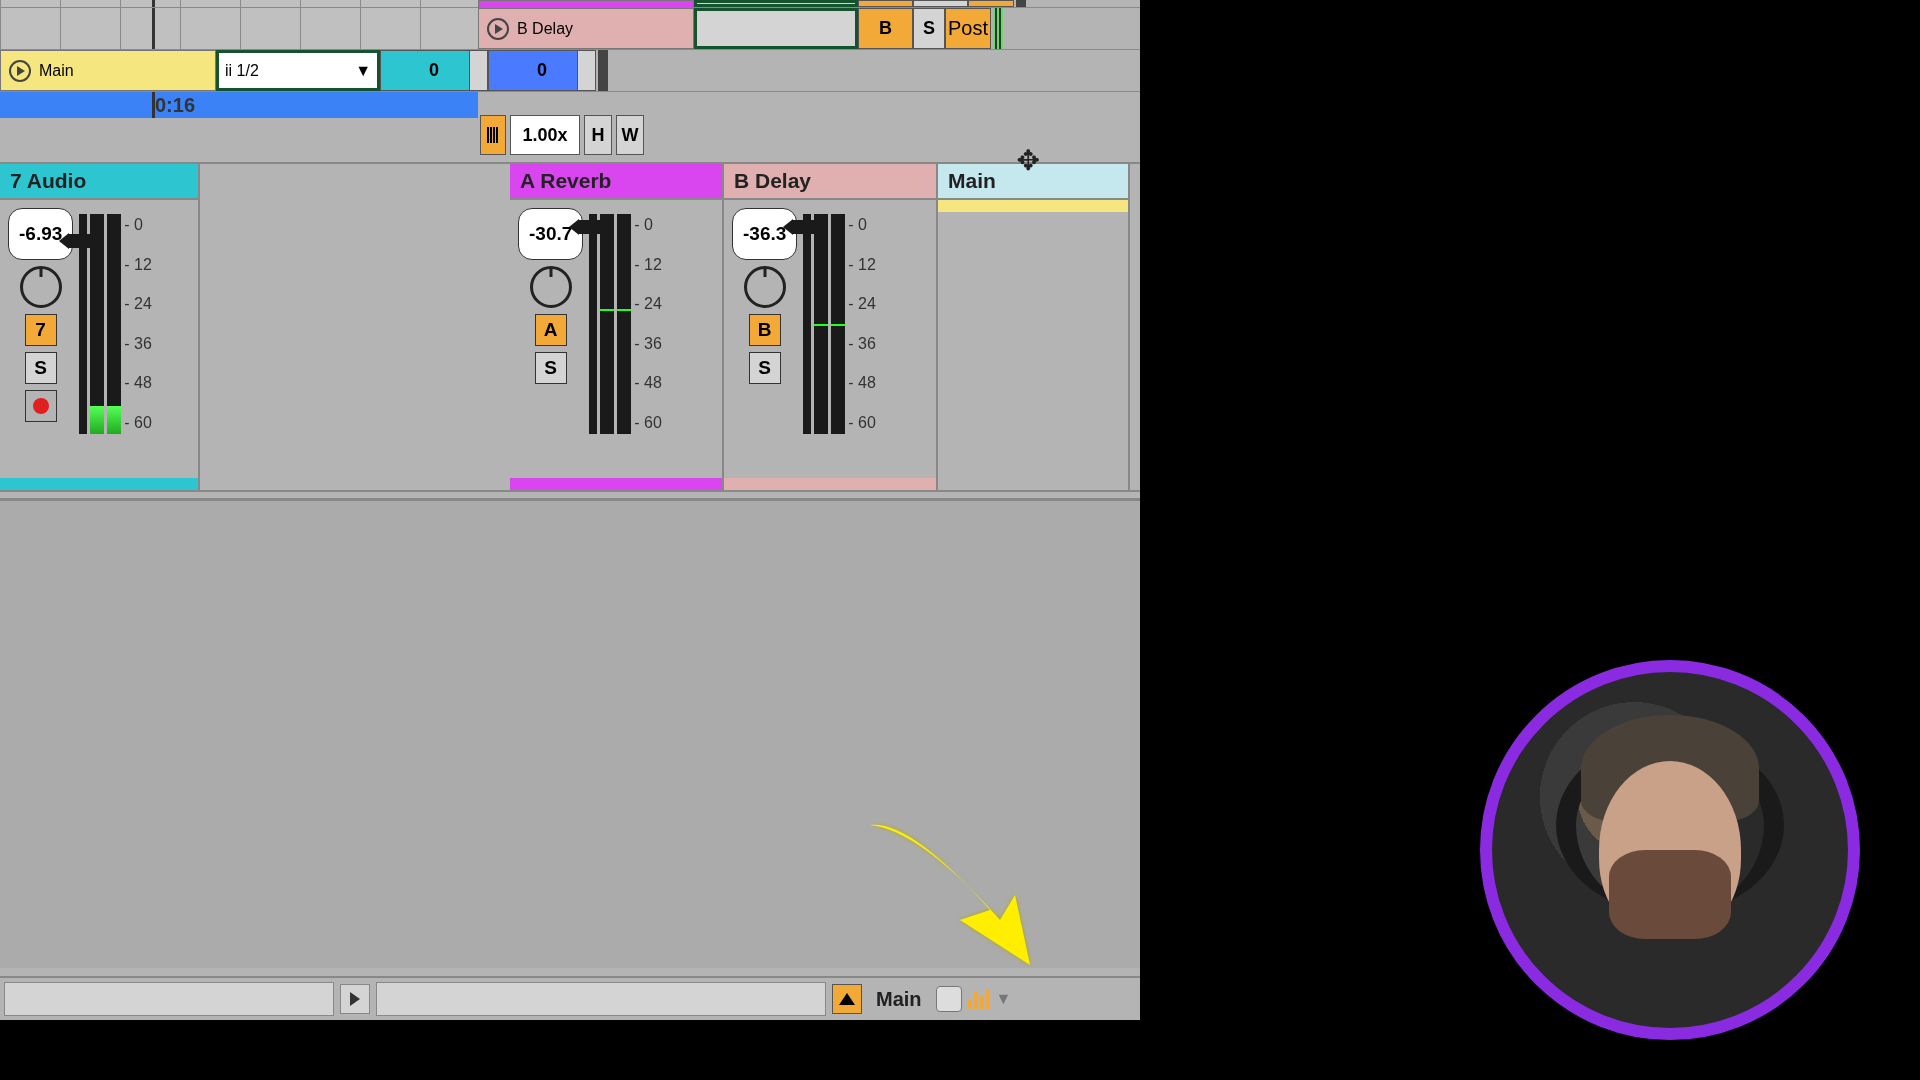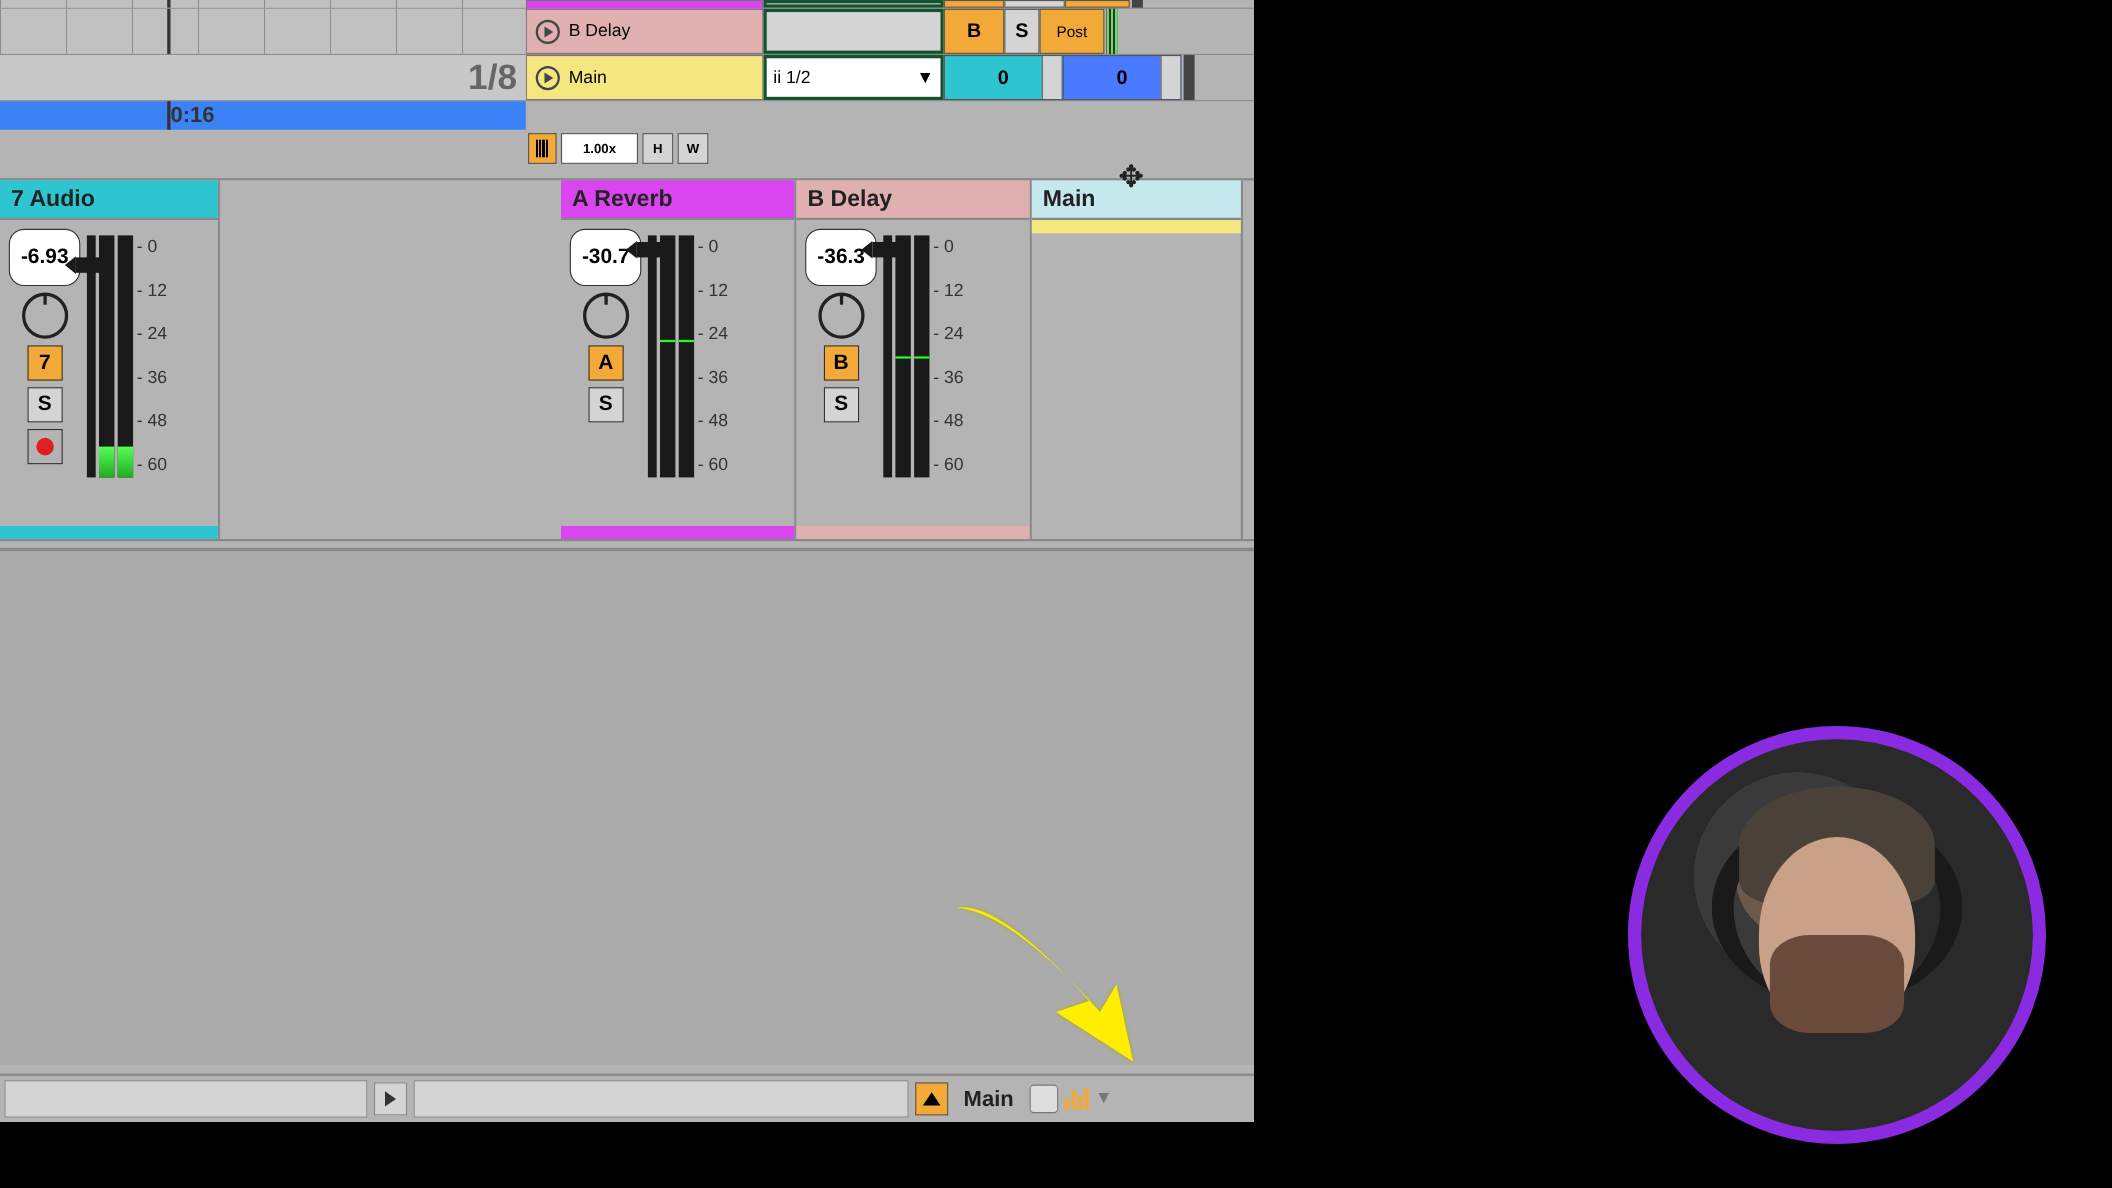--- a/index.html
+++ b/index.html
@@ -10,37 +10,37 @@
 .track-rows{position:absolute;left:0;top:0;right:0}
 .trow{display:flex;height:42px;border-bottom:1px solid #8a8a8a}
 .tr-left{width:478px;background:#c0c0c0;position:relative}
 .tr-grid{position:absolute;inset:0;background-image:linear-gradient(to right,#8a8a8a 1px,transparent 1px);background-size:60px 100%}
 .tr-vline{position:absolute;left:152px;top:0;bottom:0;width:3px;background:#333}
 .tr-name{display:flex;align-items:center;gap:8px;width:216px;padding:6px 8px;border:1px solid #777}
 .tr-name .play{width:22px;height:22px;border:2px solid #444;border-radius:50%;display:flex;align-items:center;justify-content:center}
 .tr-name .play::before{content:"";border-left:8px solid #444;border-top:5px solid transparent;border-bottom:5px solid transparent;margin-left:2px}
 .tr-clip{width:164px;border:3px solid #14532d;background:#d4d4d4}
 .tr-send{width:55px;border:1px solid #555;display:flex;align-items:center;justify-content:center;font-weight:bold;font-size:18px}
-.tr-val{width:59px;border:1px solid #555;display:flex;align-items:center;justify-content:center;font-size:14px;position:relative}
+.tr-val{width:46px;border:1px solid #555;display:flex;align-items:center;justify-content:center;font-size:20px;position:relative}
 .tr-end{width:10px;background:#444;margin-left:2px}
 
 .c-orange{background:#f3a938;color:#000}
 .c-blue{background:#4a7aff;color:#000}
 .c-cyan{background:#2dc5d0;color:#000}
 .c-yellow{background:#f5e67f}
 .c-tan{background:#d946ef}
 .c-pink{background:#e0b0b0}
 .c-lightblue{background:#c5e8ef}
 
 .loc-row{height:26px;display:flex}
 .loc-left{width:478px;position:relative;background:#3b82f6}
 .loc-label{position:absolute;left:155px;top:2px;font-size:20px;color:#333;font-weight:bold}
 
 .tool-row{height:34px;display:flex;align-items:center;padding-left:480px;gap:4px}
-.tool-btn{height:28px;border:1px solid #555;display:flex;align-items:center;justify-content:center;font-size:12px;font-weight:bold;padding:0 6px}
+.tool-btn{height:40px;border:1px solid #555;display:flex;align-items:center;justify-content:center;font-size:18px;font-weight:bold;padding:0 6px}
 .wave-ic{background:#f3a938;width:26px}
 .wave-ic::before{content:"";width:16px;height:16px;background-image:repeating-linear-gradient(to right,#000 0 2px,transparent 2px 3px)}
 
 .speed{background:#fff;width:70px}
 
 
 .mixer{position:absolute;left:0;top:162px;right:0;height:330px;display:flex;border-top:2px solid #888;border-bottom:2px solid #888}
 .mx-gap{background:#b4b4b4}
 .mx-ch{display:flex;flex-direction:column;border-right:2px solid #888}
 .mx-title{height:36px;display:flex;align-items:center;padding:0 10px;font-size:21px;font-weight:bold;color:#222;border-bottom:2px solid #888}
@@ -121,23 +121,20 @@
         <span>B Delay</span>
       </div>
       <div class="tr-clip"></div>
       <div class="tr-send c-orange">B</div>
       <div class="tr-send" style="background:#d4d4d4;width:32px">S</div>
       <div class="tr-val c-orange">Post</div>
       <div class="tr-end" style="background-image:repeating-linear-gradient(to right,#6d6 0 2px,#333 2px 4px)"></div>
     </div>
 
     <div class="trow">
-      <div class="tr-left" style="display:flex;align-items:center;justify-content:flex-end;padding-right:8px;background:#c8c8c8">
-        <span style="font-size:32px;font-weight:bold;color:#666">1/8</span>
-      </div>
       <div class="tr-name c-yellow">
         <div class="play"></div>
         <span>Main</span>
       </div>
       <div class="tr-clip" style="background:#fff;display:flex;align-items:center;padding:0 6px;justify-content:space-between">
         <span>ii 1/2</span>
         <span>▼</span>
       </div>
       <div class="tr-send c-cyan" style="width:108px;position:relative">
         <span>0</span>

